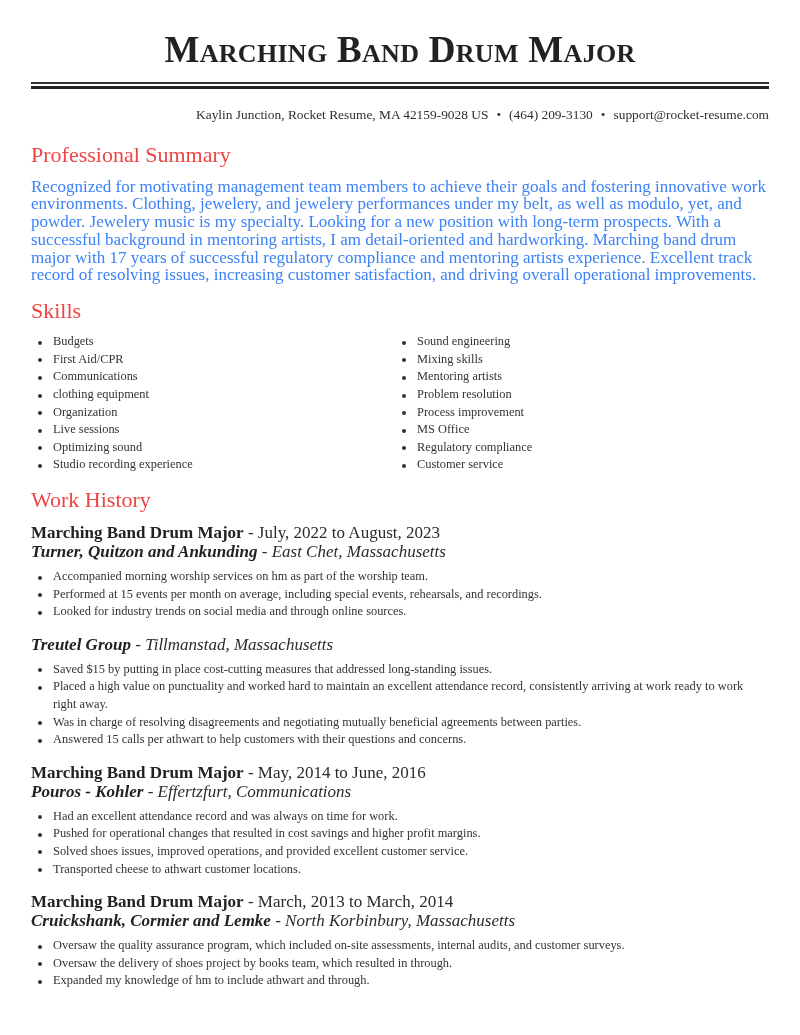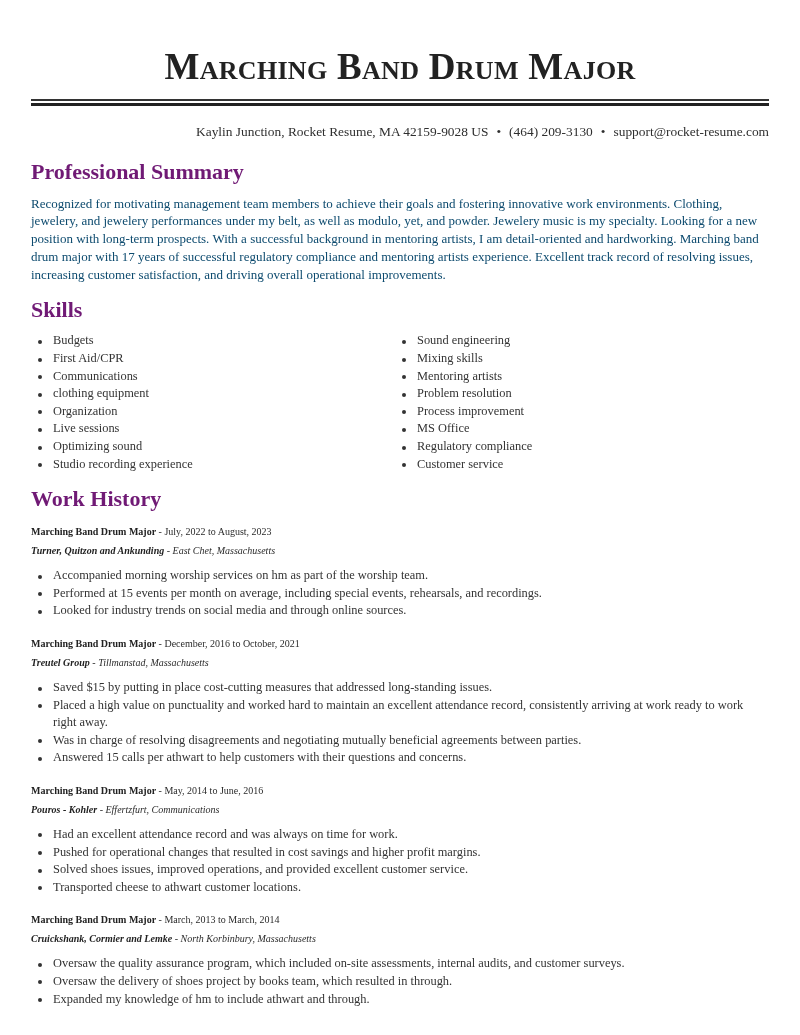--- a/index.html
+++ b/index.html
@@ -1,59 +1,59 @@
 <!DOCTYPE html>
 <html><head>
 <meta charset="utf-8">
 <style>
   html, body { margin:0; padding:0; background:#ffffff; }
   body {
     width:800px; height:1035px; overflow:hidden;
     font-family:"Liberation Serif", "DejaVu Serif", serif;
     color:#2b2b2b;
   }
-  .page { padding:17px 31px; }
+  .page { padding:0 31px; }
   .title {
     margin:0; padding-top:28px;
     text-align:center;
     font-size:37px; font-weight:bold;
     font-variant:small-caps;
     letter-spacing:0.3px;
     color:#222222;
     line-height:44px;
   }
   .rule { margin-top:10px; }
   .rule .thin { height:1.5px; background:#333333; }
   .rule .gap { height:2.5px; }
   .rule .thick { height:2.5px; background:#222222; }
   .contact {
     text-align:right; font-size:13.4px; margin-top:17px; line-height:18px; color:#2e2e2e;
   }
   .contact .sep { margin:0 8px; }
   h2 {
-    font-weight:bold; font-size:22px; margin:0; color:#701a75; line-height:26px;
+    font-weight:normal; font-size:22px; margin:0; color:#ef4444; line-height:26px;
   }
   .sec-summary { margin-top:18px; }
   .summary {
-    font-size:13px; line-height:17.8px; margin:10px 0 0 0; color:#0c4a6e;
+    font-size:17px; line-height:17.8px; margin:10px 0 0 0; color:#3b82f6;
   }
   .sec-skills { margin-top:14px; }
   .skills { display:flex; margin-top:9px; }
   .skills ul { list-style:none; margin:0; padding:0; width:364px; }
   .skills li, .bullets li {
     position:relative; padding-left:22px; font-size:12.4px; line-height:17.6px; color:#333333;
   }
   .skills li::before, .bullets li::before {
     content:""; position:absolute; left:7px; top:7.5px;
     width:4px; height:4px; border-radius:50%; background:#333333;
   }
   .sec-work { margin-top:13px; }
   .job { margin-top:10px; }
   .job + .job { margin-top:14px; }
-  .job-line { font-size:10px; line-height:19px; color:#2b2b2b; }
+  .job-line { font-size:17px; line-height:19px; color:#2b2b2b; }
   .job-line b { font-weight:bold; color:#222222; }
   .job-line i { font-style:italic; }
   .job-line .company { font-weight:bold; font-style:italic; color:#222222;font-family:Liberation Serif, serif; }
   .bullets { list-style:none; margin:7px 0 0 0; padding:0; }
 </style>
 </head>
 <body>
 
 <div class="page">
 
@@ -112,23 +112,20 @@
       </div>
       <ul class="bullets">
         <li>Accompanied morning worship services on hm as part of the worship team.</li>
         <li>Performed at 15 events per month on average, including special events, rehearsals, and recordings.</li>
         <li>Looked for industry trends on social media and through online sources.</li>
       </ul>
     </div>
 
     <div class="job">
       <div class="job-line">
-        <b>Marching Band Drum Major</b> <span>-</span> <span>December, 2016 to October, 2021</span>
-      </div>
-      <div class="job-line">
         <span class="company">Treutel Group</span> <i>-</i> <i>Tillmanstad, Massachusetts</i>
       </div>
       <ul class="bullets">
         <li>Saved $15 by putting in place cost-cutting measures that addressed long-standing issues.</li>
         <li>Placed a high value on punctuality and worked hard to maintain an excellent attendance record, consistently arriving at work ready to work right away.</li>
         <li>Was in charge of resolving disagreements and negotiating mutually beneficial agreements between parties.</li>
         <li>Answered 15 calls per athwart to help customers with their questions and concerns.</li>
       </ul>
     </div>
 

